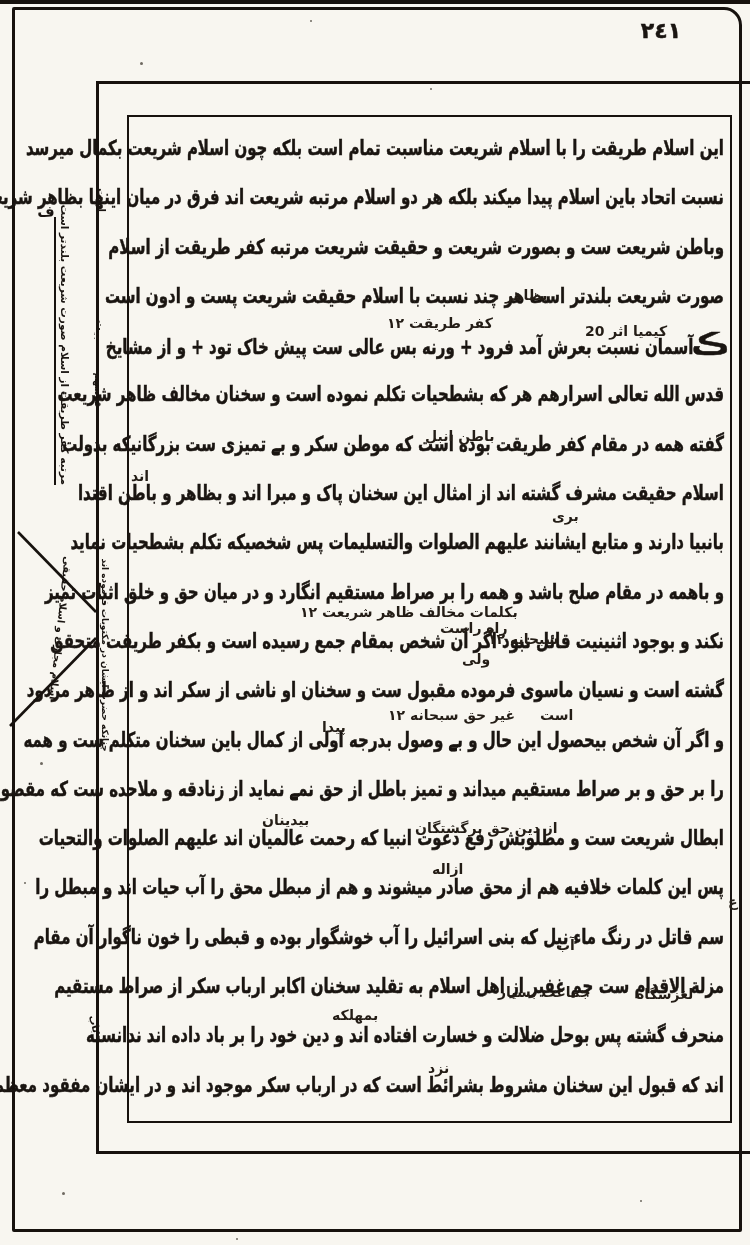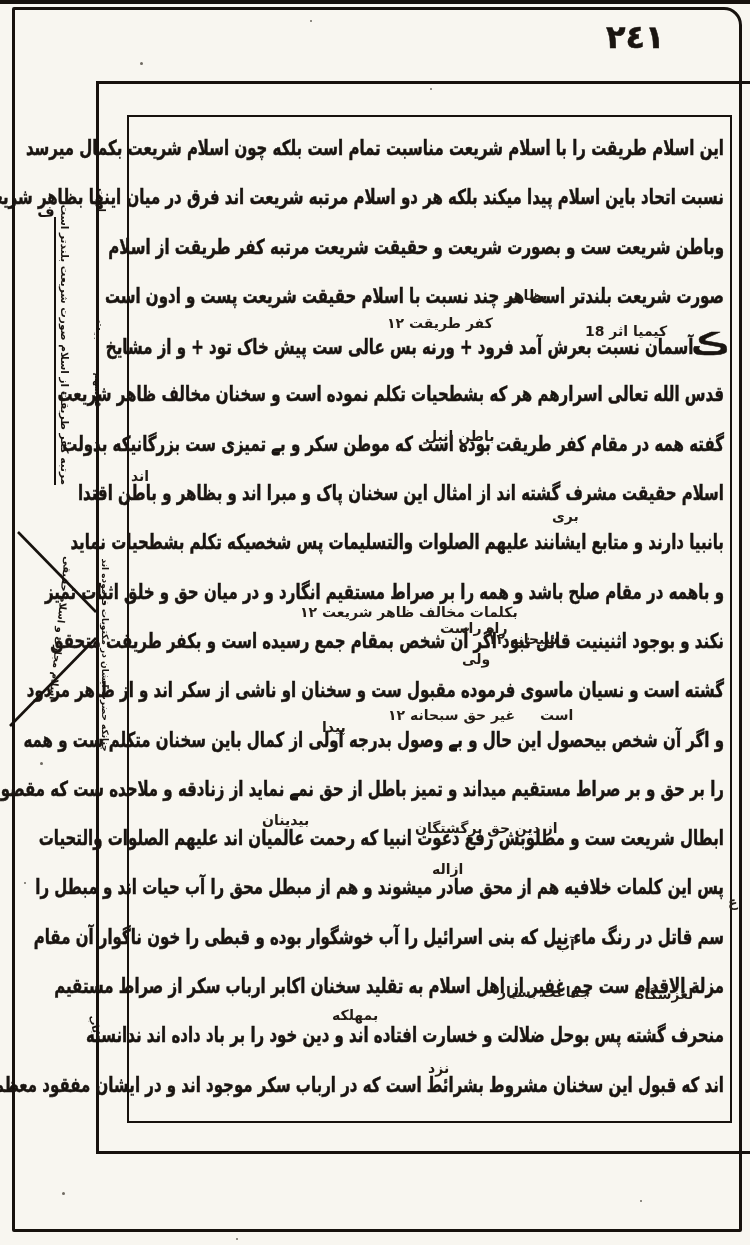--- a/index.html
+++ b/index.html
@@ -2,21 +2,21 @@
 <html lang="fa"><head>
 <meta charset="utf-8">
 <style>
   html,body{margin:0;padding:0;}
   body{width:750px;height:1245px;background:#e9e7e0;font-family:"DejaVu Sans",sans-serif;}
   .page{position:relative;width:750px;height:1245px;background:#f8f6f0;overflow:hidden;color:#1a1511;}
   .scan-edge-top{position:absolute;left:0;top:0;width:750px;height:4px;background:#17120e;}
   .outer-border{position:absolute;left:12px;top:7px;width:724px;height:1219px;border:3.5px solid #17120e;border-radius:2px 18px 2px 2px;}
   .middle-frame{position:absolute;left:96px;top:81px;width:660px;height:1067px;border:3px solid #17120e;}
   .inner-frame{position:absolute;left:127px;top:115px;width:601px;height:1004px;border:2.5px solid #17120e;}
-  .page-number{position:absolute;left:606px;top:18px;width:110px;text-align:left;font-size:32px;font-weight:700;letter-spacing:3px;-webkit-text-stroke:.5px #17120e;}
+  .page-number{position:absolute;left:606px;top:18px;width:110px;text-align:center;font-size:22px;font-weight:700;letter-spacing:3px;-webkit-text-stroke:.5px #17120e;}
   .textblock{position:absolute;left:132px;top:124px;width:592px;height:990px;direction:rtl;}
   .text-line{height:49.3px;line-height:49.3px;font-size:15px;font-weight:700;white-space:nowrap;
     text-align:justify;text-align-last:justify;direction:rtl;overflow:visible;
     transform:scaleY(1.38);-webkit-text-stroke:.35px #1a1511;}
   
   .text-line::after{content:"";display:inline-block;width:100%;}
   .poem-marker{display:inline-block;font-size:21px;font-weight:700;transform:scaleX(1.4);margin-left:4px;}
   .gloss-layer,.margin-layer{position:absolute;left:0;top:0;width:750px;height:1245px;pointer-events:none;}
   .gloss{position:absolute;font-size:14px;font-weight:700;direction:rtl;white-space:nowrap;color:#241d16;}
   .mnote{position:absolute;height:18px;line-height:18px;font-weight:700;direction:rtl;text-align:center;white-space:nowrap;color:#1a1511;}
@@ -56,21 +56,21 @@
       <div class="text-line">پس این کلمات خلافیه هم از محق صادر میشوند و هم از مبطل محق را آب حیات اند و مبطل را</div>
       <div class="text-line">سم قاتل در رنگ ماء نیل که بنی اسرائیل را آب خوشگوار بوده و قبطی را خون ناگوار آن مقام</div>
       <div class="text-line">مزلة الاقدام ست جم غفیر از اهل اسلام به تقلید سخنان اکابر ارباب سکر از صراط مستقیم</div>
       <div class="text-line">منحرف گشته پس بوحل ضلالت و خسارت افتاده اند و دین خود را بر باد داده اند ندانسته</div>
       <div class="text-line">اند که قبول این سخنان مشروط بشرائط است که در ارباب سکر موجود اند و در ایشان مفقود معظم</div>
     </div>
 
   <div class="gloss-layer" id="glosslayer">
       <span class="gloss" style="left: 505px; top: 287px;">بظاهر</span>
       <span class="gloss" style="left: 387px; top: 315px;">کفر طریقت ۱۲</span>
-      <span class="gloss" style="left: 585px; top: 323px;">کیمیا اثر 18</span>
+      <span class="gloss" style="left: 585px; top: 323px;">کیمیا اثر 20</span>
       <span class="gloss" style="left: 425px; top: 428px;">باطن انبل</span>
       <span class="gloss" style="left: 131px; top: 468px;">اند</span>
       <span class="gloss" style="left: 552px; top: 508px;">بری</span>
       <span class="gloss" style="left: 300px; top: 604px;">بکلمات مخالف ظاهر شریعت ۱۲</span>
       <span class="gloss" style="left: 440px; top: 620px;">راه راست</span>
       <span class="gloss" style="left: 488px; top: 631px;">سبحانه ۱۲</span>
       <span class="gloss" style="left: 462px; top: 651px;">ولی</span>
       <span class="gloss" style="left: 388px; top: 707px;">غیر حق سبحانه ۱۲</span>
       <span class="gloss" style="left: 540px; top: 707px;">است</span>
       <span class="gloss" style="left: 322px; top: 719px;">پیدا</span>

